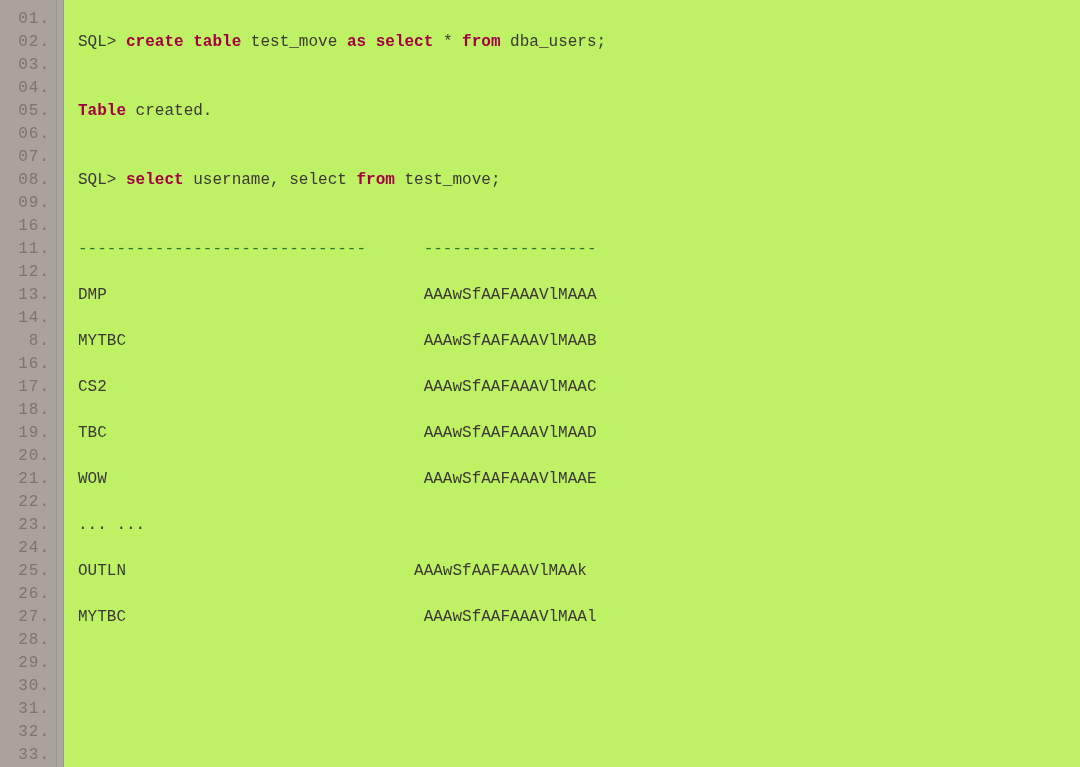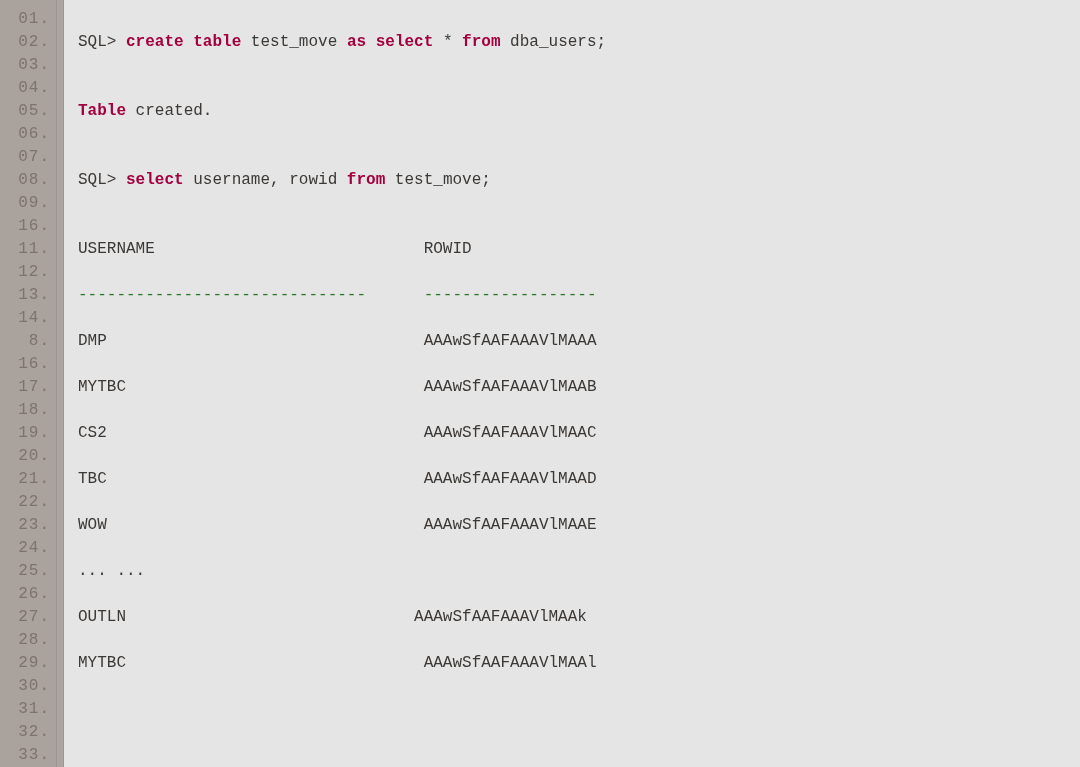--- a/index.html
+++ b/index.html
@@ -31,21 +31,21 @@
   .sep{
     width:6px;
     background:#aca6a1;
     border-left:1px solid #9c948e;
     border-right:1px solid #9c948e;
   }
   .code{
     flex:1;
     padding:8px 0 0 14px;
     color:#3c3835;
-    background:#e5e5e5;
+    background:#bef264;
     white-space:pre;
   }
   .kw{color:#a3003f;font-weight:bold;}
   .grn{color:#2a7a2a;}
 </style>
 </head>
 <body>
 
 <div class="editor">
   <div class="gutter">
@@ -82,23 +82,22 @@
     <div>31.</div>
     <div>32.</div>
     <div>33.</div>
   </div>
   <div class="sep"></div>
   <div class="code">
 <div><span>SQL&gt; </span><span class="kw">create</span><span> </span><span class="kw">table</span><span> test_move </span><span class="kw">as</span><span> </span><span class="kw">select</span><span> * </span><span class="kw">from</span><span> dba_users;</span></div>
 <div></div>
 <div><span class="kw">Table</span><span> created.</span></div>
 <div></div>
-<div><span>SQL&gt; </span><span class="kw">select</span><span> username, rowid </span><span class="kw">from</span><span> test_move;</span></div>
+<div><span>SQL&gt; </span><span class="kw">select</span><span> username, select </span><span class="kw">from</span><span> test_move;</span></div>
 <div></div>
-<div>USERNAME                            ROWID</div>
 <div class="grn">------------------------------      ------------------</div>
 <div>DMP                                 AAAwSfAAFAAAVlMAAA</div>
 <div>MYTBC                               AAAwSfAAFAAAVlMAAB</div>
 <div>CS2                                 AAAwSfAAFAAAVlMAAC</div>
 <div>TBC                                 AAAwSfAAFAAAVlMAAD</div>
 <div>WOW                                 AAAwSfAAFAAAVlMAAE</div>
 <div>... ...</div>
 <div>OUTLN                              AAAwSfAAFAAAVlMAAk</div>
 <div>MYTBC                               AAAwSfAAFAAAVlMAAl</div>
 <div></div>

